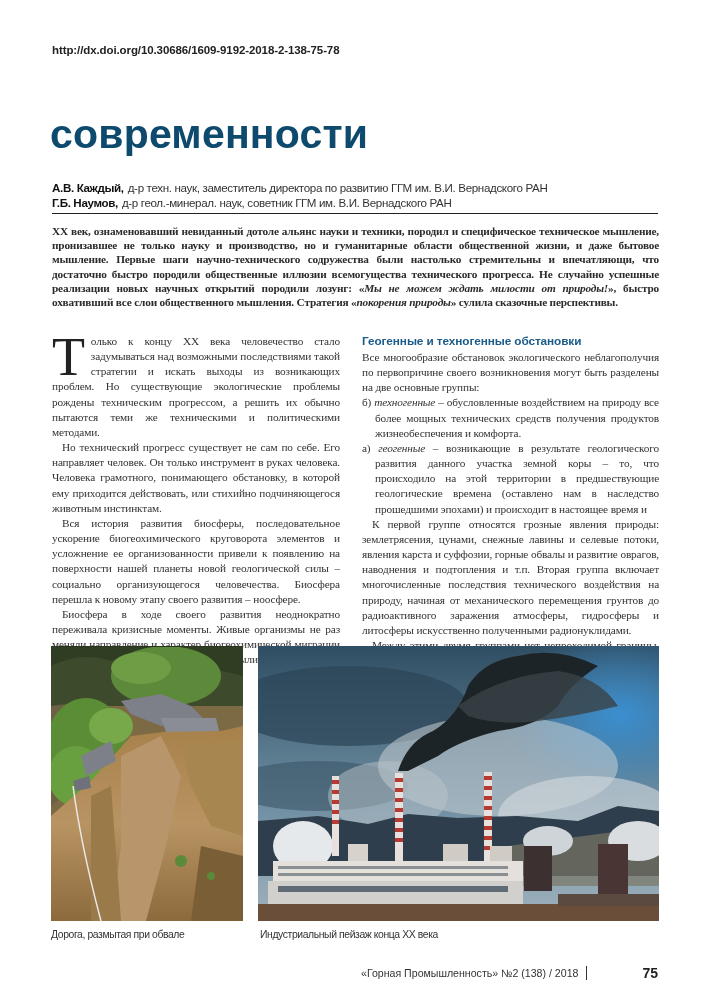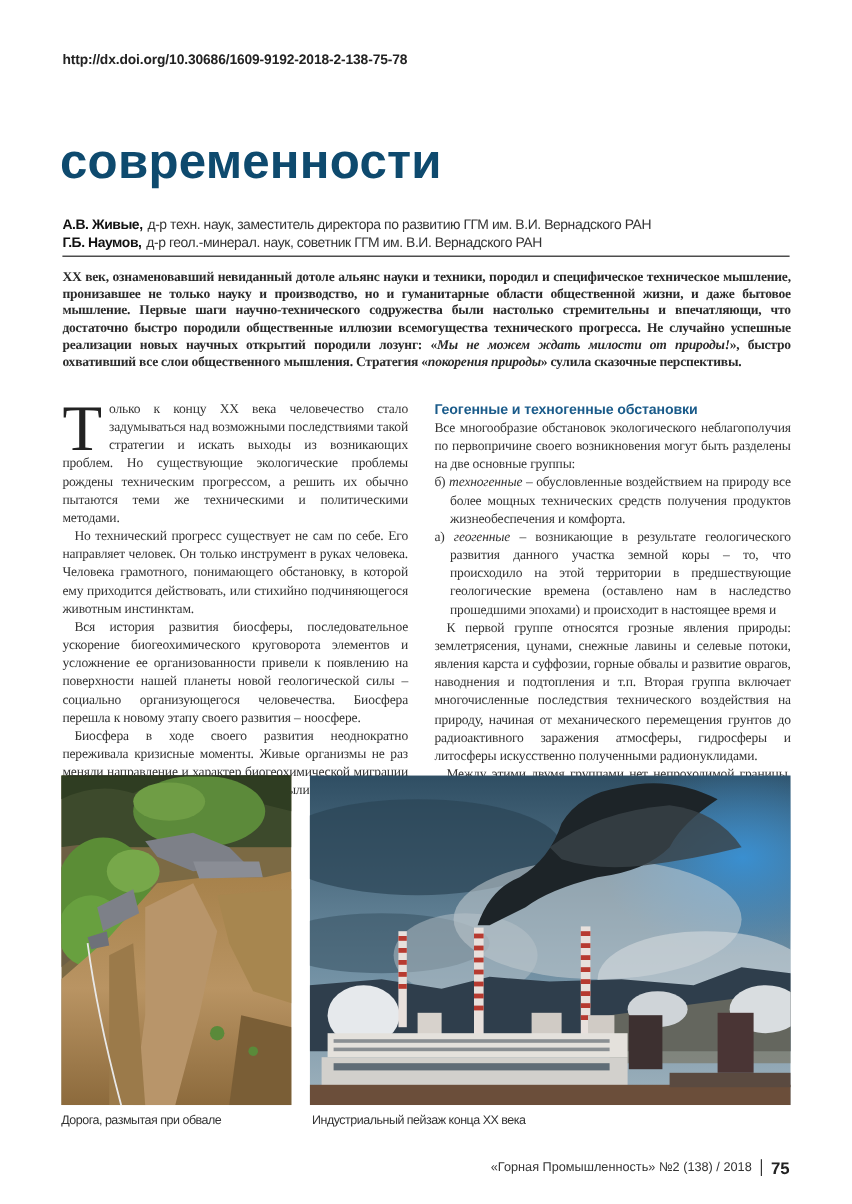--- a/index.html
+++ b/index.html
@@ -30,36 +30,36 @@
 
   .figure { position: absolute; top: 646px; height: 275px; overflow: hidden; }
   .fig-left { left: 51px; width: 192px; }
   .fig-right { left: 258px; width: 401px; }
   .caption { position: absolute; top: 929px; font-family: "Liberation Sans", sans-serif; font-size: 10.4px; color: #333; letter-spacing: -0.4px; }
   .cap-left { left: 51px; }
   .cap-right { left: 260px; }
 
   .footer { position: absolute; right: 52px; top: 965px; font-family: "Liberation Sans", sans-serif; font-size: 10.6px; color: #333; display: flex; align-items: center; }
   .footer .sep { display: inline-block; width: 1px; height: 14px; background: #333; margin: 0 7px 0 8px; }
-  .footer .page { font-weight: bold; font-size: 14px; color: #222; }
+  .footer .page { font-weight: bold; font-size: 14px; color: #222; margin-left: 48px; }
   svg { display: block; }
 </style>
 </head>
 <body>
 
 <div class="doi">http://dx.doi.org/10.30686/1609-9192-2018-2-138-75-78</div>
 
 <h1 class="title">
   <br>
   <span>современности</span>
 </h1>
 
 <div class="authors">
   <div class="author-line">
-    <span class="author-name">А.В. Живые,</span><span>д-р техн. наук, заместитель директора по развитию ГГМ им. В.И. Вернадского РАН</span>
+    <span class="author-name">А.В. Каждый,</span><span>д-р техн. наук, заместитель директора по развитию ГГМ им. В.И. Вернадского РАН</span>
   </div>
   <div class="author-line">
     <span class="author-name">Г.Б. Наумов,</span><span>д-р геол.-минерал. наук, советник ГГМ им. В.И. Вернадского РАН</span>
   </div>
 </div>
 
 <div class="abstract"><span>XX век, ознаменовавший невиданный дотоле альянс науки и техники, породил и специфическое техническое мышление, пронизавшее не только науку и производство, но и гуманитарные области общественной жизни, и даже бытовое мышление. Первые шаги научно-технического содружества были настолько стремительны и впечатляющи, что достаточно быстро породили общественные иллюзии всемогущества технического прогресса. Не случайно успешные реализации новых научных открытий породили лозунг: «</span><i>Мы не можем ждать милости от природы!</i><span>», быстро охвативший все слои общественного мышления. Стратегия «</span><i>покорения природы</i><span>» сулила сказочные перспективы.</span></div>
 
 <div class="col col-left">
   <p class="first"><span class="dropcap">Т</span><span>олько к концу XX века человечество стало задумываться над возможными последствиями такой стратегии и искать выходы из возникающих проблем. Но существующие экологические проблемы рождены техническим прогрессом, а решить их обычно пытаются теми же техническими и политическими методами.</span></p>

